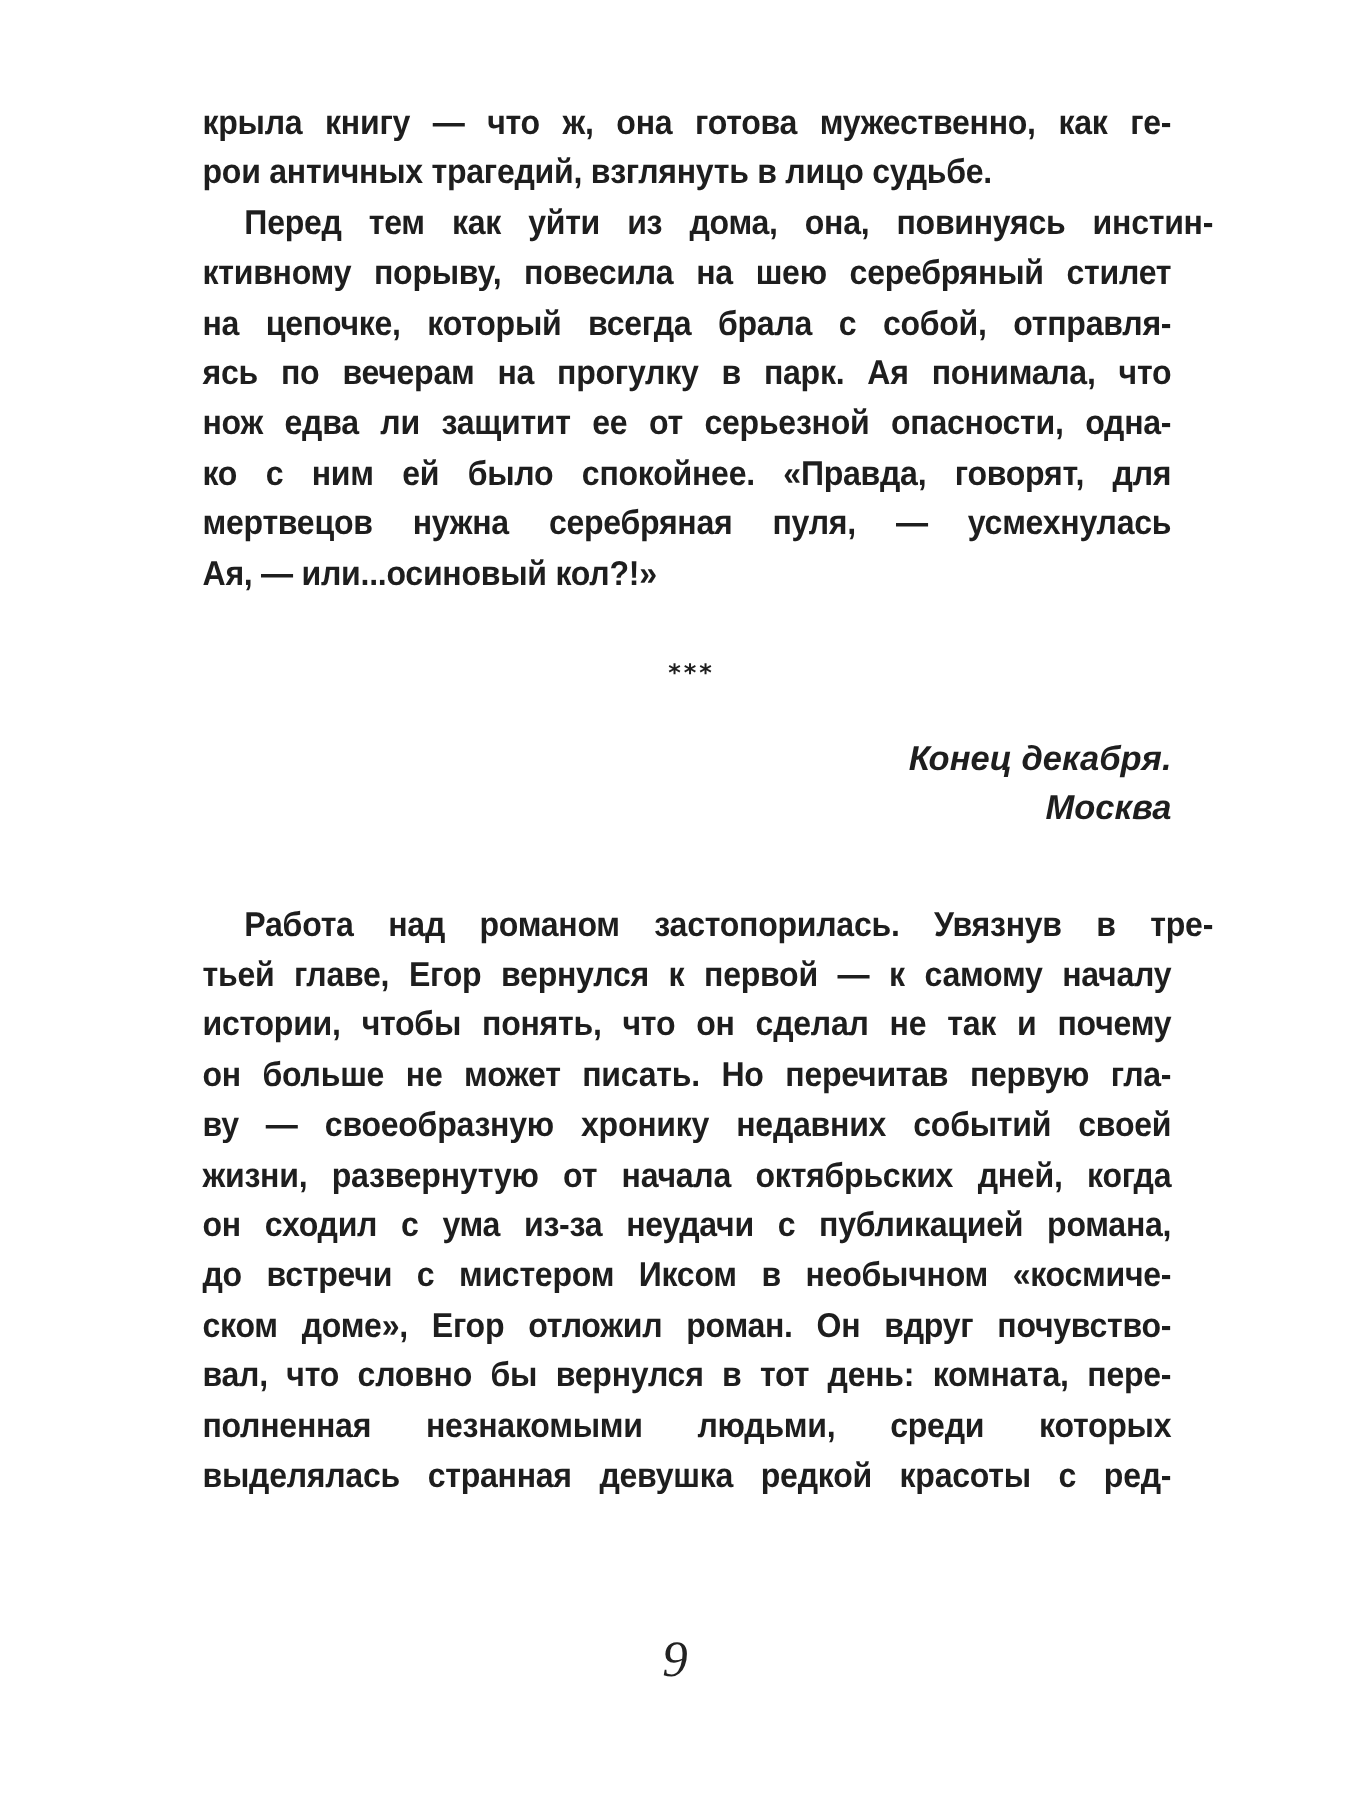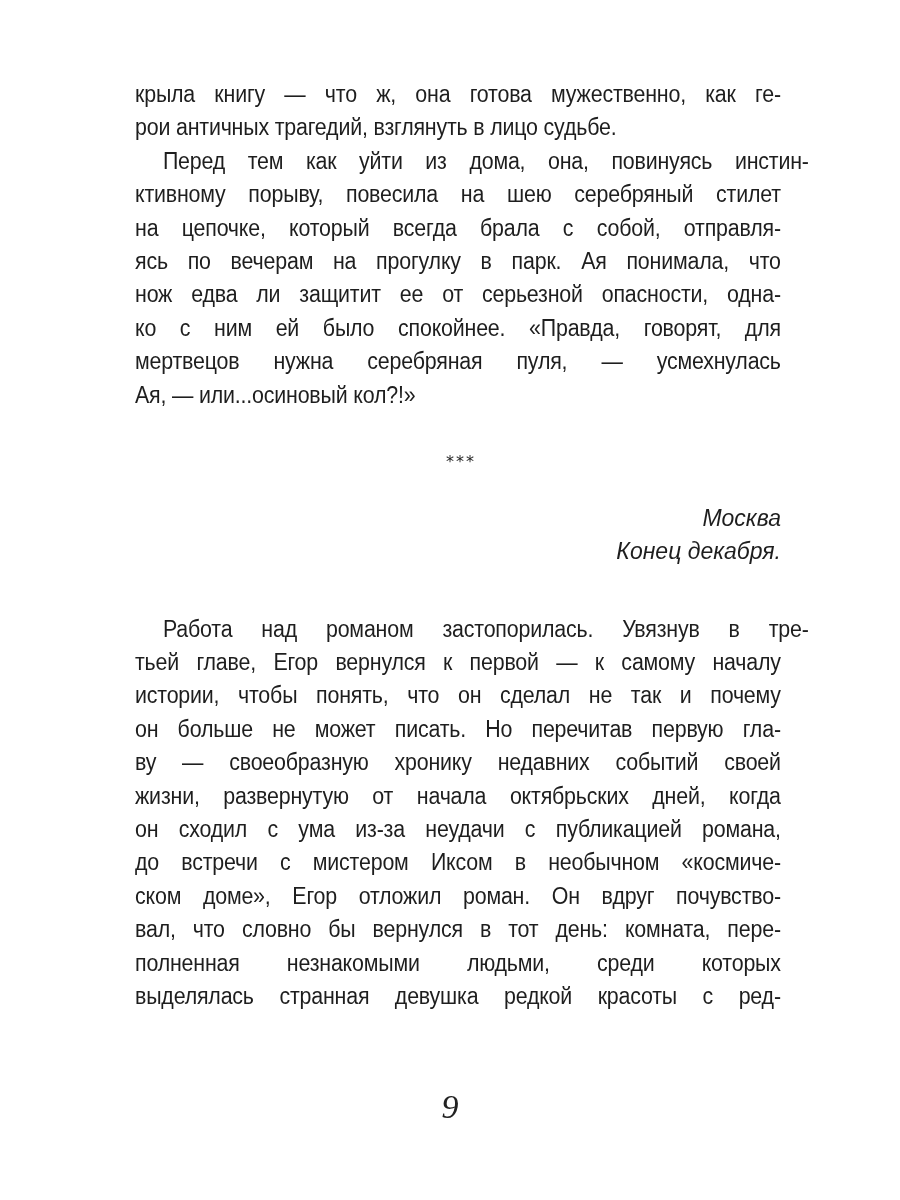--- a/index.html
+++ b/index.html
@@ -10,22 +10,23 @@
   body {
     width: 900px;
     height: 1200px;
     position: relative;
     overflow: hidden;
     color: #1e1e1e;
   }
   .page {
     position: absolute;
     left: 135px;
-    top: 78px;
+    top: 65px;
     width: 646px;
+    font-weight: bold;
   }
   .line {
     font-family: "Liberation Sans", sans-serif;
     font-size: 23px;
     line-height: 33.4px;
     height: 33.4px;
     white-space: nowrap;
     text-align: justify;
     text-align-last: justify;
     transform-origin: left center;
@@ -85,22 +86,22 @@
     <div class="line cond">нож едва ли защитит ее от серьезной опасности, одна-</div>
     <div class="line cond">ко с ним ей было спокойнее. «Правда, говорят, для</div>
     <div class="line cond">мертвецов нужна серебряная пуля, — усмехнулась</div>
     <div class="line cond last">Ая, — или...осиновый кол?!»</div>
   </div>
 
 
   <div class="sep">***</div>
 
   <div class="dateline">
+    <div>Конец декабря.</div>
     <div>Москва</div>
-    <div>Конец декабря.</div>
   </div>
 
   <div class="gap"></div>
 
   <div class="para">
     <div class="line cond indent">Работа над романом застопорилась. Увязнув в тре-</div>
     <div class="line cond">тьей главе, Егор вернулся к первой — к самому началу</div>
     <div class="line cond">истории, чтобы понять, что он сделал не так и почему</div>
     <div class="line cond">он больше не может писать. Но перечитав первую гла-</div>
     <div class="line cond">ву — своеобразную хронику недавних событий своей</div>

